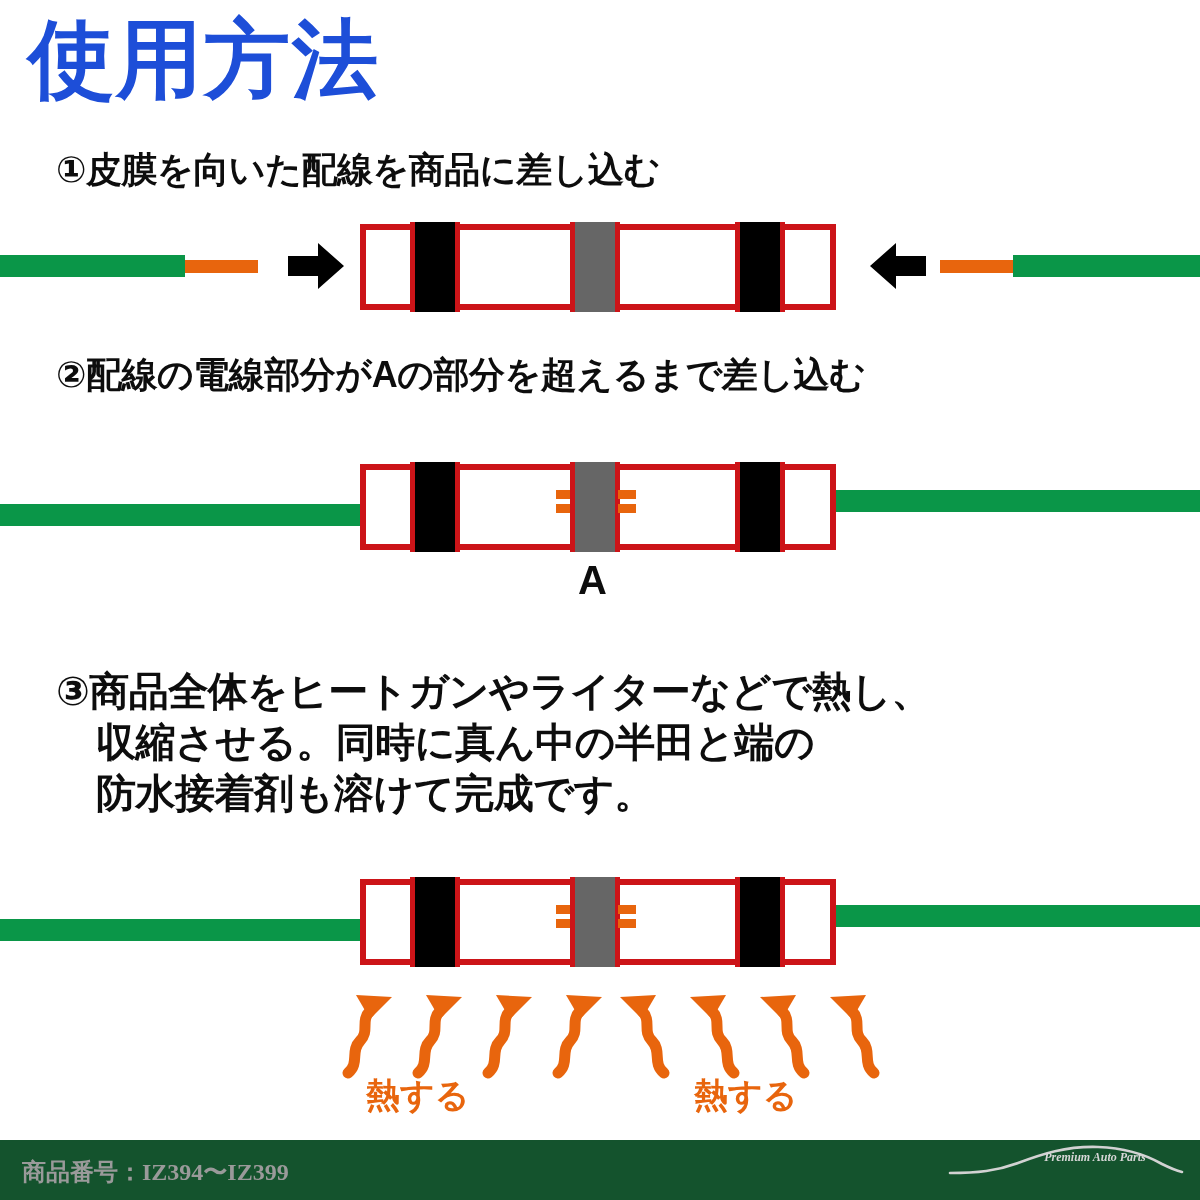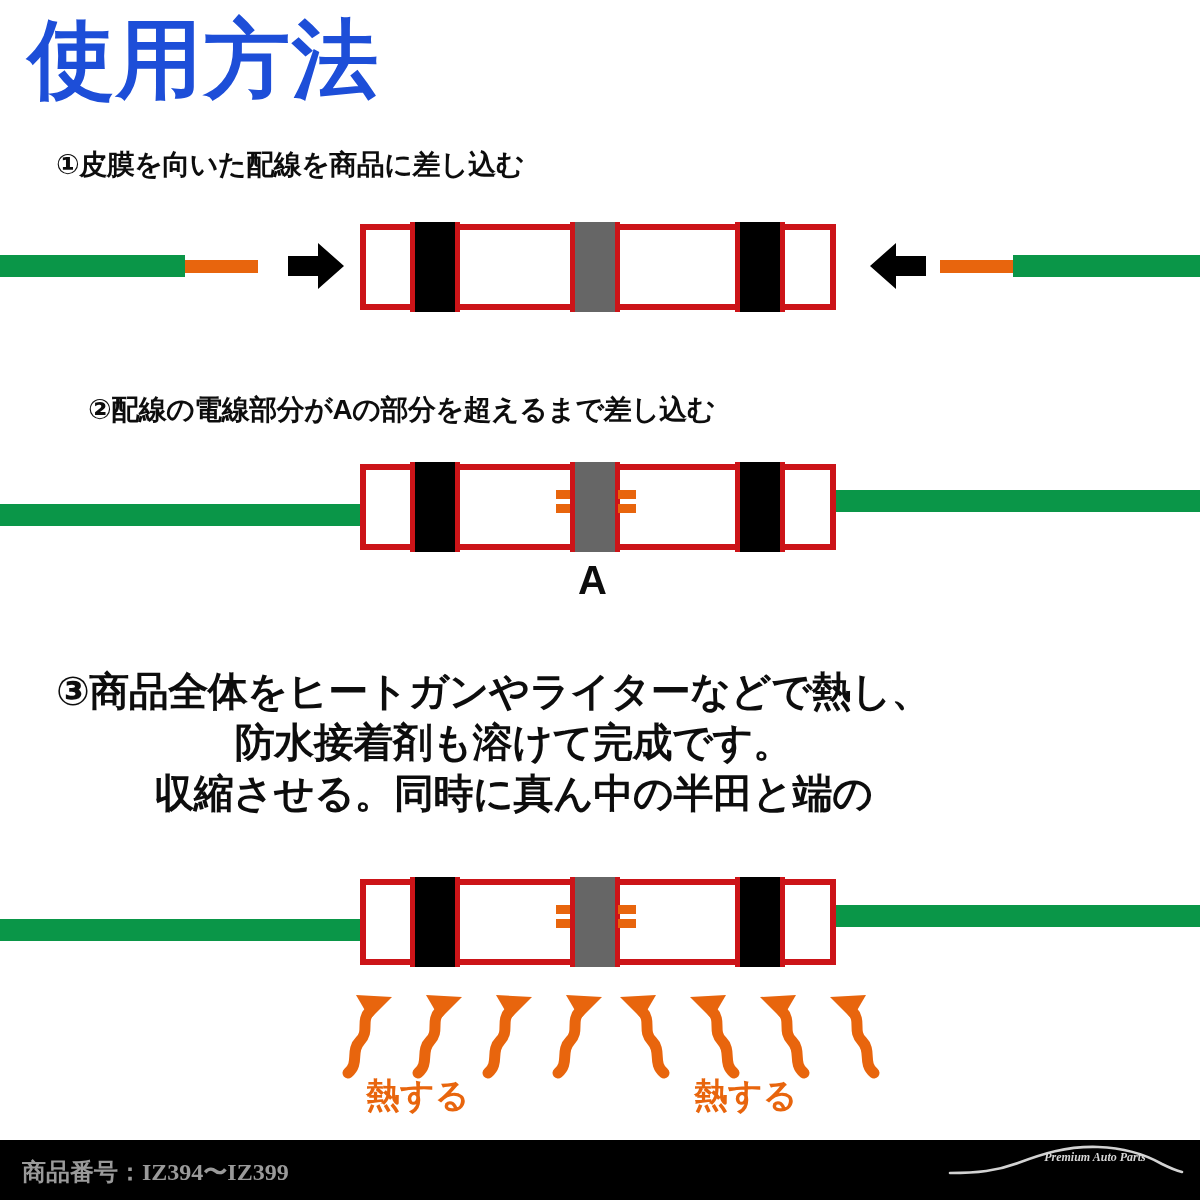--- a/index.html
+++ b/index.html
@@ -18,32 +18,32 @@
     font-size:86px;line-height:1;
     font-weight:bold;
     color:#1d4ed8;
     letter-spacing:2px;
     white-space:nowrap;
   }
 
   
   .step-text{
     position:absolute;
-    font-size:28px;
+    font-size:36px;
     font-weight:bold;
     color:#0d0d0d;
     white-space:nowrap;
     letter-spacing:-0.5px;
   }
   #step1-text{left:56px;top:146px;}
-  #step2-text{left:56px;top:391px;margin-left:32px;}
+  #step2-text{left:56px;top:351px;}
   .step3-block{position:absolute;left:56px;top:666px;}
   .step3-block .ln{
     font-size:40px;font-weight:bold;color:#0d0d0d;
-    white-space:nowrap;line-height:51px;letter-spacing:-0.5px;text-align:center;
+    white-space:nowrap;line-height:51px;letter-spacing:-0.5px;
   }
   .step3-block .ln.indent{padding-left:40px;}
 
   
   .diagram{position:absolute;left:0;width:1200px;}
   #diagram1{top:210px;height:120px;}
   #diagram2{top:450px;height:160px;}
   #diagram3{top:865px;height:250px;}
 
   
@@ -86,21 +86,21 @@
   .heat-label{
     position:absolute;
     font-size:34px;font-weight:bold;color:#E8650D;
     white-space:nowrap;
   }
 
   
   .footer{
     position:absolute;left:0;bottom:0;
     width:1200px;height:60px;
-    background:#000000;
+    background:#14532d;
   }
   .footer-code{
     position:absolute;left:22px;top:16px;
     font-size:24px;font-weight:bold;color:#9a9a9a;
     white-space:nowrap;
     font-family:"Liberation Serif","DejaVu Serif",serif;
   }
   .logo{position:absolute;right:10px;top:2px;width:250px;height:56px;}
   .logo-word{
     position:absolute;left:0;top:17px;width:250px;
@@ -168,22 +168,22 @@
     <div class="wire-orange" style="left:618px;top:40px;width:18px;height:9px;"></div>
     <div class="wire-orange" style="left:618px;top:54px;width:18px;height:9px;"></div>
 
     <div class="band" style="left:735px;top:12px;width:50px;height:90px;"></div>
 
     <div class="label-a" style="left:578px;top:108px;">A</div>
   </div>
 
   <div class="step3-block">
     <div class="ln">③商品全体をヒートガンやライターなどで熱し、</div>
+    <div class="ln indent">収縮させる。同時に真ん中の半田と端の</div>
     <div class="ln indent">防水接着剤も溶けて完成です。</div>
-    <div class="ln indent">収縮させる。同時に真ん中の半田と端の</div>
   </div>
 
   <div class="diagram" id="diagram3">
 
     <div class="wire-green" style="left:0px;top:54px;width:630px;height:22px;"></div>
     <div class="wire-green" style="left:628px;top:40px;width:572px;height:22px;"></div>
 
     <div class="connector" style="left:360px;top:14px;width:476px;height:86px;"></div>
     <div class="band" style="left:410px;top:12px;width:50px;height:90px;"></div>
 

